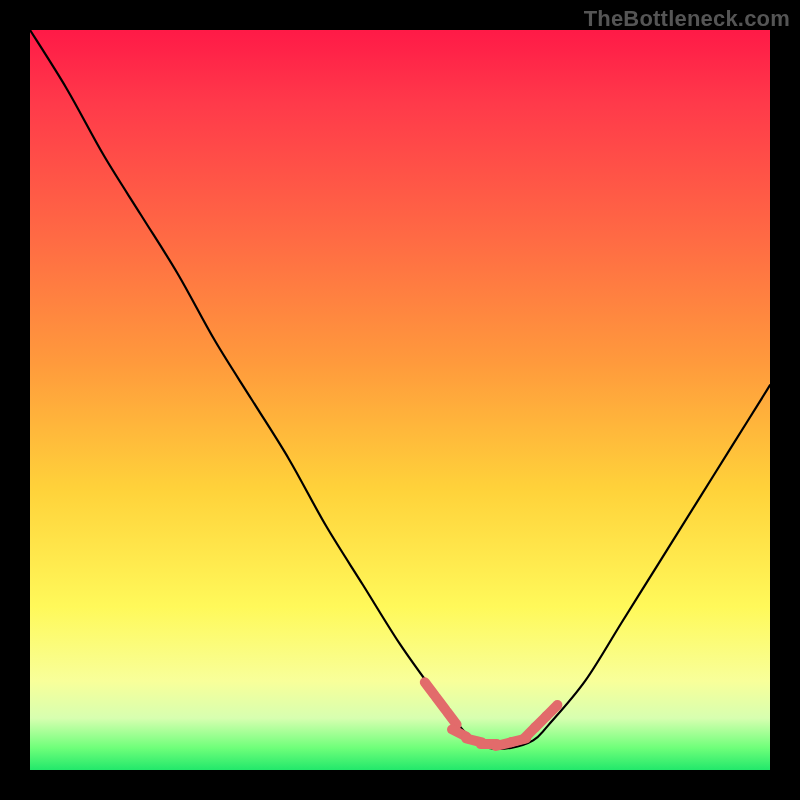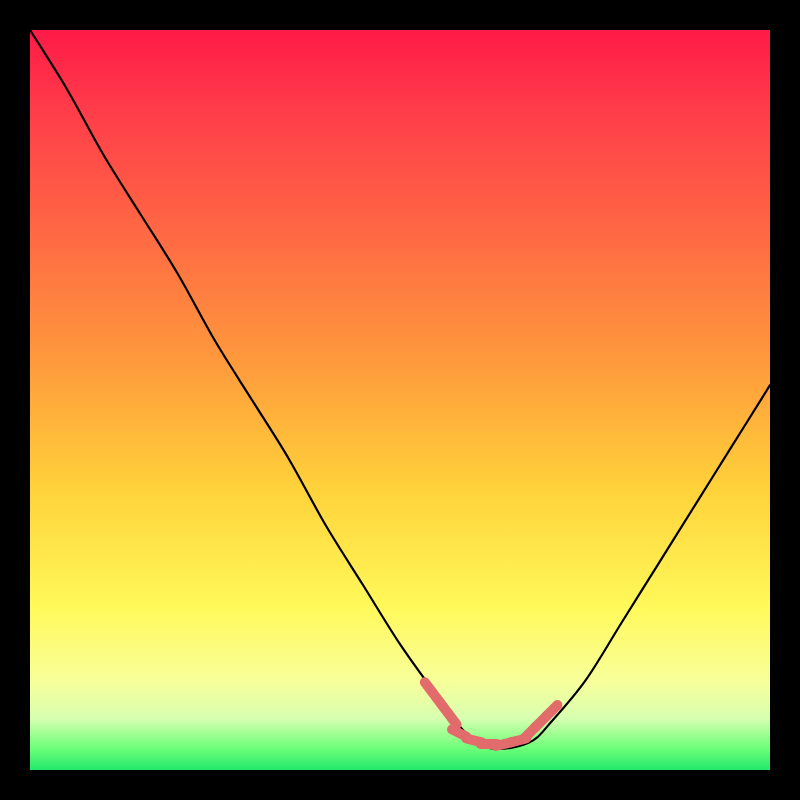--- a/index.html
+++ b/index.html
@@ -51,20 +51,21 @@
     left: 0;
     top: 0;
     width: 740px;
     height: 740px;
   }
 </style>
 </head>
 <body>
 
 <div class="frame">
+  <div class="watermark">TheBottleneck.com</div>
   <div class="plot-area">
     <svg class="curve" viewBox="0 0 740 740" preserveAspectRatio="none">
       <path fill="none" stroke="#000000" stroke-width="2.2" stroke-linecap="round" d="M 0,0 C 6.166666666666667,9.866666666666655 24.666666666666664,38.23333333333325 37,59.19999999999993 C 49.333333333333336,80.16666666666661 61.666666666666664,104.83333333333339 74,125.80000000000007 C 86.33333333333333,146.76666666666674 98.66666666666667,165.26666666666668 111,185 C 123.33333333333333,204.73333333333332 135.66666666666666,223.23333333333332 148,244.2 C 160.33333333333334,265.16666666666663 172.66666666666666,289.83333333333337 185,310.8 C 197.33333333333334,331.76666666666665 209.66666666666666,350.26666666666665 222,370 C 234.33333333333334,389.73333333333335 246.66666666666666,408.23333333333335 259,429.2 C 271.3333333333333,450.16666666666663 283.6666666666667,474.83333333333326 296,495.79999999999995 C 308.3333333333333,516.7666666666667 320.6666666666667,535.2666666666667 333,555 C 345.3333333333333,574.7333333333333 357.66666666666663,595.7 370,614.2 C 382.33333333333337,632.7 397.1333333333334,652.4333333333334 407.00000000000006,666 C 416.86666666666673,679.5666666666666 423.0333333333333,688.2 429.2,695.6 C 435.3666666666667,703 439.06666666666666,706.7 444,710.4 C 448.93333333333334,714.0999999999999 452.6333333333333,716.5666666666666 458.8,717.8 C 464.9666666666667,719.0333333333333 473.6,719.0333333333333 481,717.8 C 488.4,716.5666666666666 497.03333333333336,714.0999999999999 503.20000000000005,710.4 C 509.36666666666673,706.7 509.3666666666667,705.4666666666667 518,695.6 C 526.6333333333333,685.7333333333333 542.6666666666666,668.4666666666667 555,651.2 C 567.3333333333334,633.9333333333334 579.6666666666666,611.7333333333333 592,592 C 604.3333333333334,572.2666666666667 616.6666666666666,552.5333333333333 629,532.8 C 641.3333333333334,513.0666666666666 653.6666666666666,493.33333333333337 666,473.6 C 678.3333333333334,453.8666666666667 690.6666666666666,434.1333333333333 703,414.4 C 715.3333333333334,394.66666666666663 733.8333333333334,365.06666666666666 740,355.2"></path>
       <g fill="none" stroke="#e26b6b" stroke-width="10" stroke-linecap="round">
           <line x1="394.8" y1="652.2" x2="404.4" y2="665.0"></line>
           <line x1="405.9" y1="667.0" x2="415.5" y2="679.8"></line>
           <line x1="417.0" y1="681.8" x2="426.6" y2="694.6"></line>
           <line x1="422.0" y1="699.4" x2="436.4" y2="706.6"></line>
           <line x1="436.2" y1="708.5" x2="451.8" y2="712.3"></line>
           <line x1="450.8" y1="714.1" x2="466.8" y2="714.1"></line>

